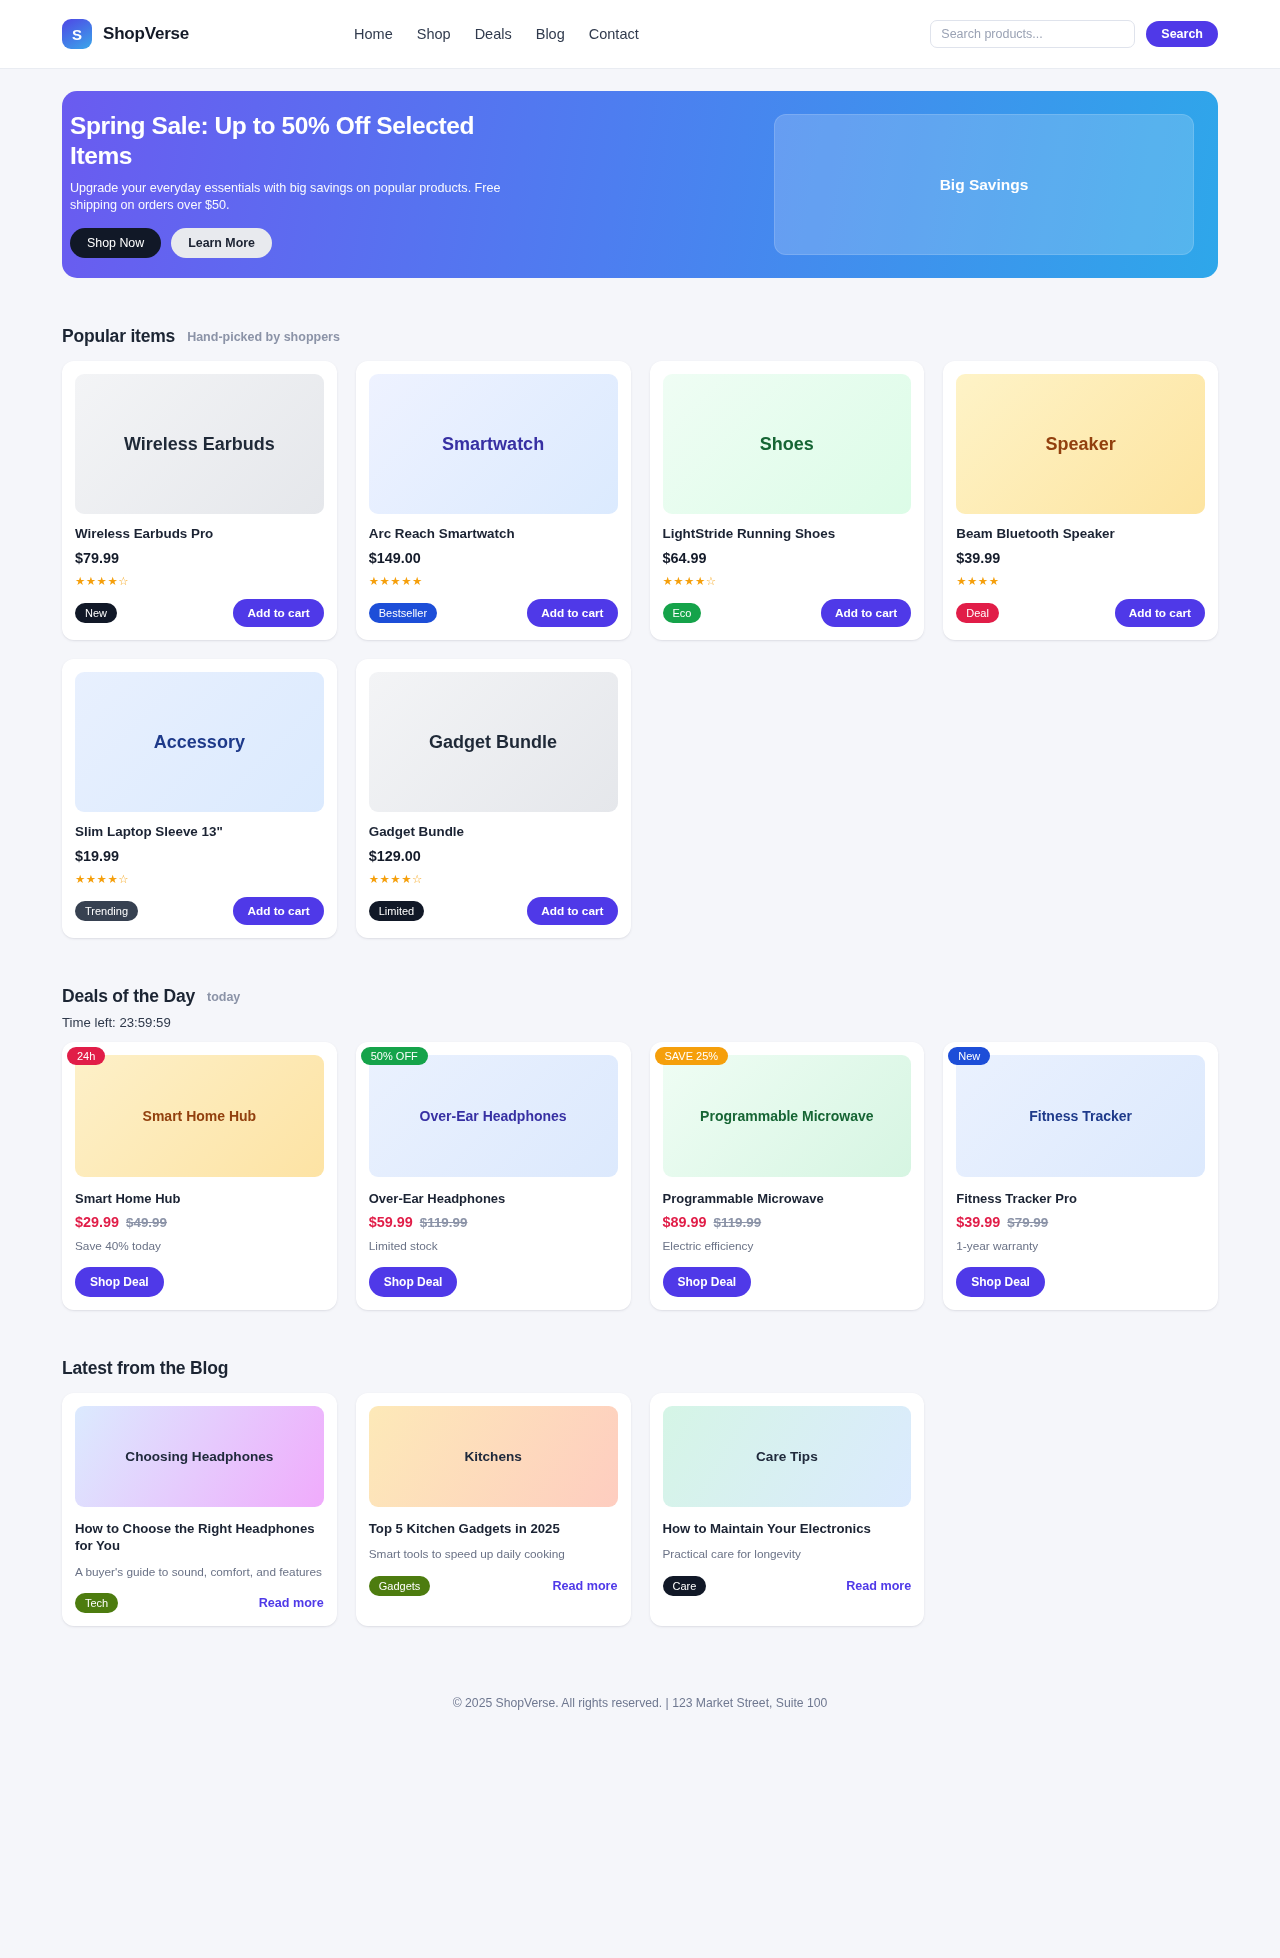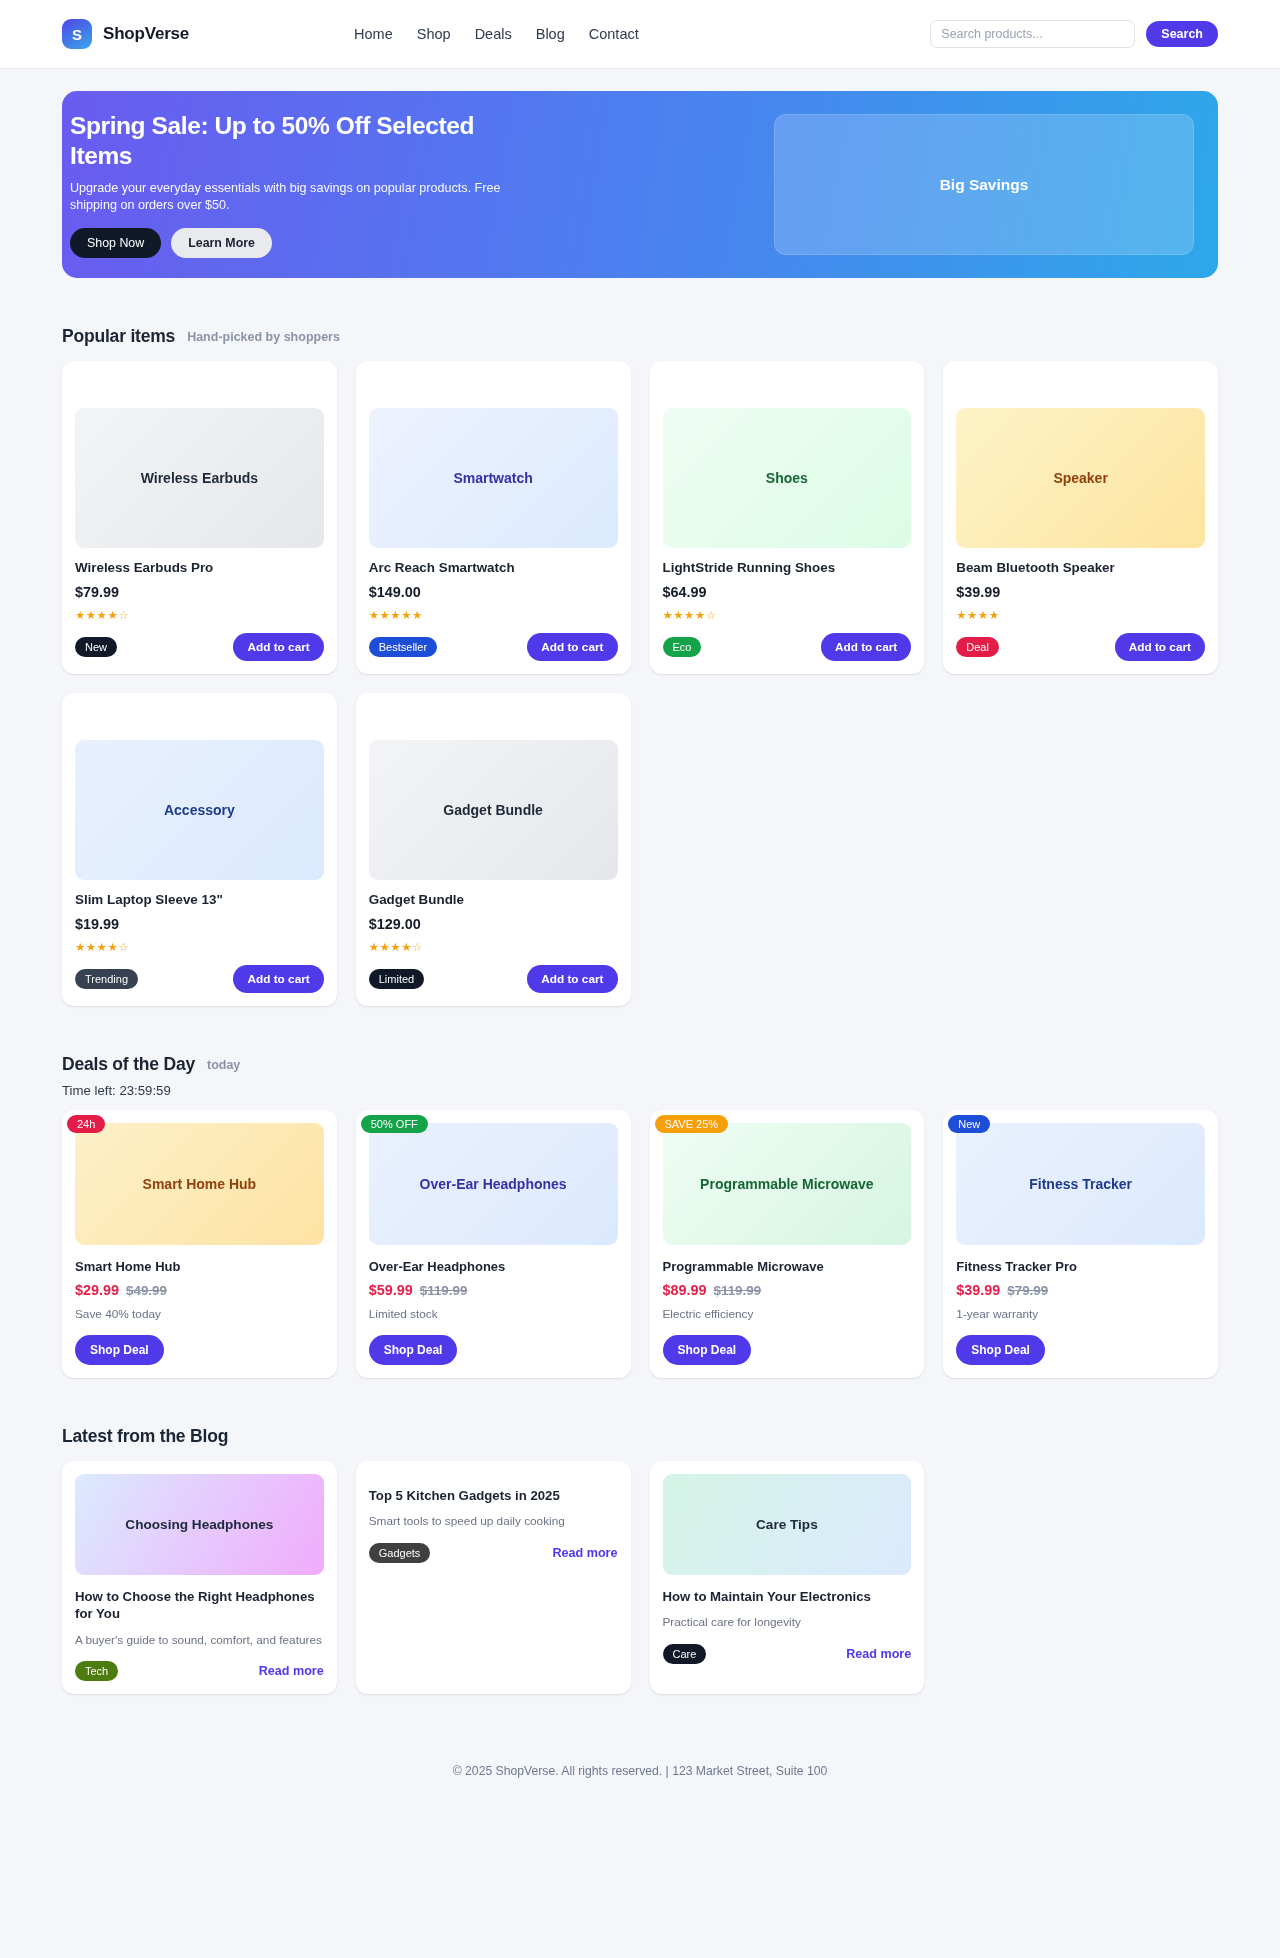--- a/index.html
+++ b/index.html
@@ -100,21 +100,21 @@
 
   
   .grid4 { display: grid; grid-template-columns: repeat(4, 1fr); gap: 19px; }
   .card {
     background: #fff; border-radius: 12px; padding: 13px;
     box-shadow: 0 1px 3px rgba(24,32,56,.07), 0 1px 1px rgba(24,32,56,.04);
   }
   .thumb {
     height: 140px; border-radius: 9px;
     display: flex; align-items: center; justify-content: center;
-    font-size: 14px; font-weight: bold; text-align: center; margin-top: 34px;
+    font-size: 18px; font-weight: bold; text-align: center;
   }
   .p-name { font-size: 13.4px; font-weight: bold; color: #1b2333; margin-top: 12px; }
   .p-price { font-size: 14.4px; font-weight: bold; color: #141b2a; margin-top: 9px; }
   .stars { margin-top: 8px; font-size: 11.5px; color: #f59f0b; letter-spacing: .5px; }
   .card-foot {
     display: flex; align-items: center; justify-content: space-between;
     margin-top: 11px;
   }
   .badge {
     display: inline-block; border-radius: 999px; padding: 4px 10px;
@@ -309,24 +309,25 @@
       <div class="card">
         <div class="blog-thumb" style="background:linear-gradient(120deg,#dbeafe,#f0abfc)">Choosing Headphones</div>
         <div class="blog-title">How to Choose the Right Headphones for You</div>
         <div class="blog-excerpt">A buyer's guide to sound, comfort, and features</div>
         <div class="blog-foot">
           <span class="badge" style="background:#4d7c0f">Tech</span>
           <a class="read-more">Read more</a>
         </div>
       </div>
       <div class="card">
+        <div class="blog-thumb" style="background:linear-gradient(120deg,#fde9b8,#fecdc0)">Kitchens</div>
         <div class="blog-title">Top 5 Kitchen Gadgets in 2025</div>
         <div class="blog-excerpt">Smart tools to speed up daily cooking</div>
         <div class="blog-foot">
-          <span class="badge" style="background:#404040">Gadgets</span>
+          <span class="badge" style="background:#4d7c0f">Gadgets</span>
           <a class="read-more">Read more</a>
         </div>
       </div>
       <div class="card">
         <div class="blog-thumb" style="background:linear-gradient(120deg,#d5f5e6,#dbeafe)">Care Tips</div>
         <div class="blog-title">How to Maintain Your Electronics</div>
         <div class="blog-excerpt">Practical care for longevity</div>
         <div class="blog-foot">
           <span class="badge" style="background:#111827">Care</span>
           <a class="read-more">Read more</a>

